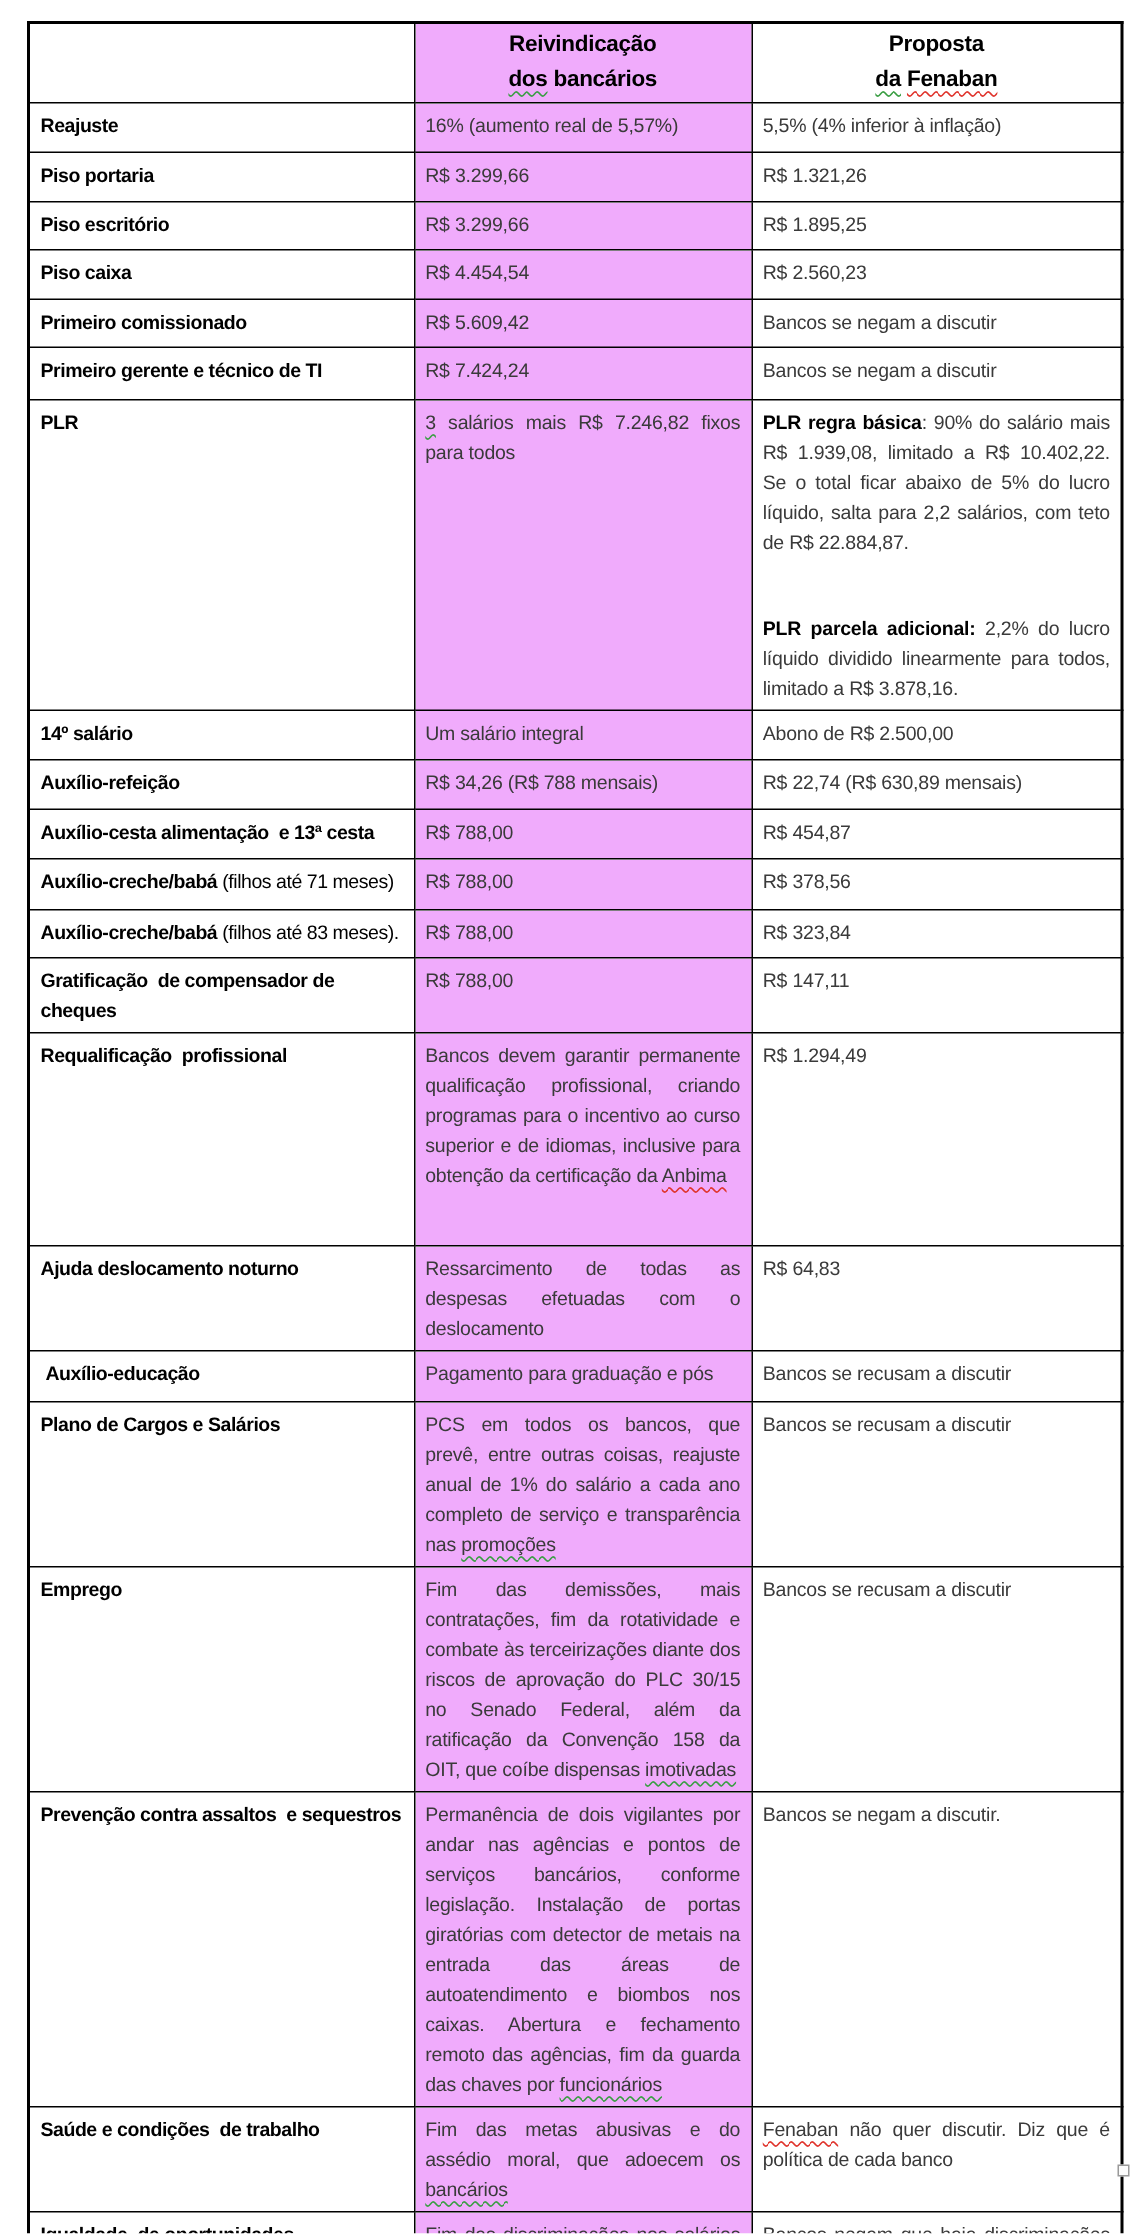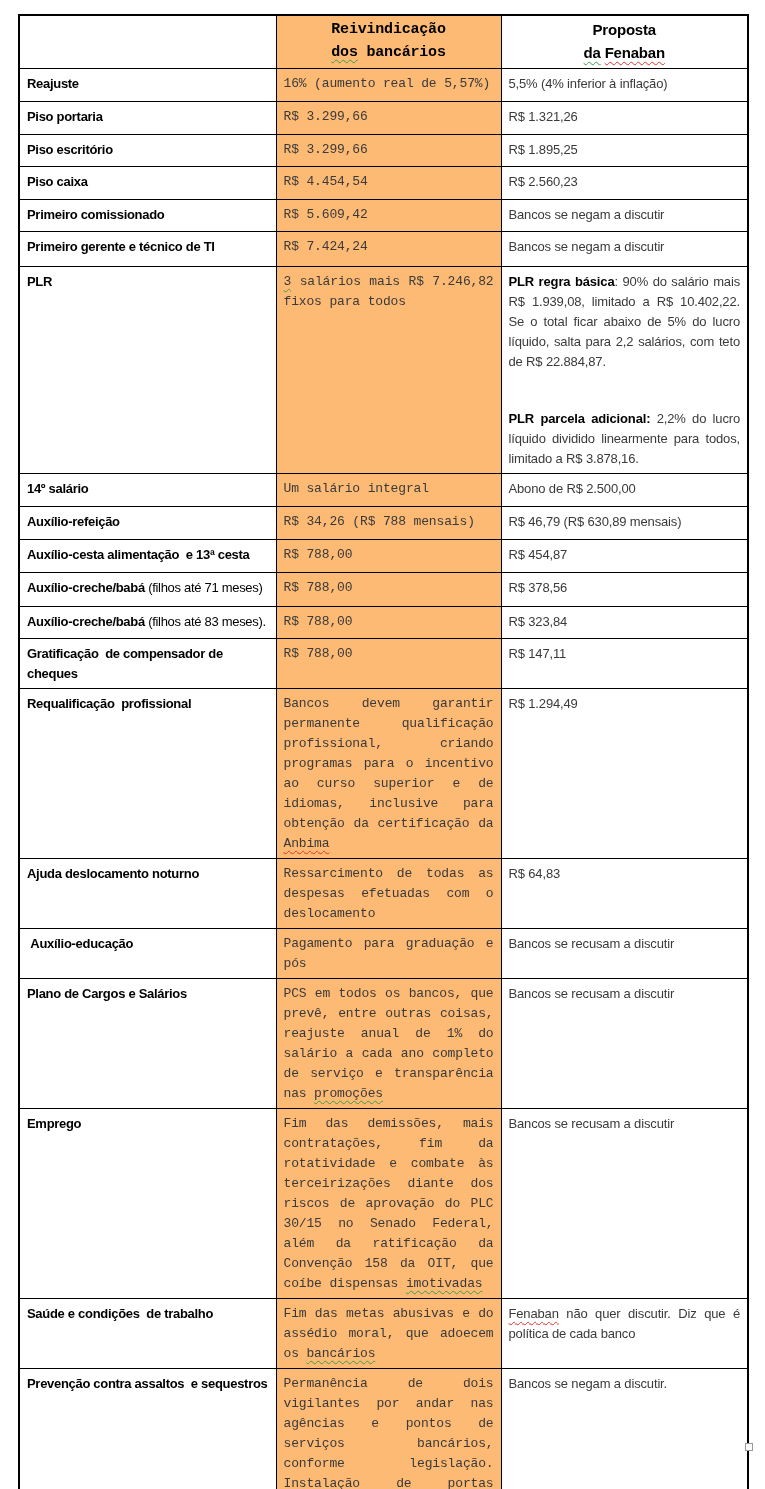--- a/index.html
+++ b/index.html
@@ -25,21 +25,21 @@
     padding:5px 7px 4px 7px;
     overflow:hidden;
   }
   thead tr{height:43px;}
   th{
     font-size:15px;font-weight:bold;color:#000;
     text-align:center;padding-top:2px;letter-spacing:-0.2px;
   }
   .hline{line-height:23px;}
 
-  .peach{background:#fdba74;font-family:Liberation Mono, monospace;}
+  .peach{background:#f0abfc;}
 
   td{
     font-size:13px;line-height:20px;letter-spacing:-0.15px;
   }
   td.label-cell{
     font-weight:normal;color:#000;text-align:left;
     letter-spacing:-0.3px;white-space:pre-wrap;
   }
   td.claim-cell,td.prop-cell{text-align:justify;}
   .para{margin:0;}
@@ -160,21 +160,21 @@
           <td class="prop-cell">
             <div class="para"><span class="">Abono de R$ 2.500,00</span></div>
           </td>
         </tr>
         <tr style="height: 33px;">
           <td class="label-cell"><span class="b ">Auxílio-refeição</span></td>
           <td class="claim-cell peach">
             <div class="para"><span class="">R$ 34,26 (R$ 788 mensais)</span></div>
           </td>
           <td class="prop-cell">
-            <div class="para"><span class="">R$ 46,79 (R$ 630,89 mensais)</span></div>
+            <div class="para"><span class="">R$ 22,74 (R$ 630,89 mensais)</span></div>
           </td>
         </tr>
         <tr style="height: 33px;">
           <td class="label-cell"><span class="b ">Auxílio-cesta alimentação  e 13ª cesta</span></td>
           <td class="claim-cell peach">
             <div class="para"><span class="">R$ 788,00</span></div>
           </td>
           <td class="prop-cell">
             <div class="para"><span class="">R$ 454,87</span></div>
           </td>
@@ -244,38 +244,38 @@
         </tr>
         <tr style="height: 145px;">
           <td class="label-cell"><span class="b ">Emprego</span></td>
           <td class="claim-cell peach">
             <div class="para"><span class="">Fim das demissões, mais contratações, fim da rotatividade e combate às terceirizações diante dos riscos de aprovação do PLC 30/15 no Senado Federal, além da ratificação da Convenção 158 da OIT, que coíbe dispensas </span><span class="sq-green">imotivadas</span></div>
           </td>
           <td class="prop-cell">
             <div class="para"><span class="">Bancos se recusam a discutir</span></div>
           </td>
         </tr>
+        <tr style="height: 184px;">
+          <td class="label-cell"><span class="b ">Prevenção contra assaltos  e sequestros</span></td>
+          <td class="claim-cell peach">
+            <div class="para"><span class="">Permanência de dois vigilantes por andar nas agências e pontos de serviços bancários, conforme legislação. Instalação de portas giratórias com detector de metais na entrada das áreas de autoatendimento e biombos nos caixas. Abertura e fechamento remoto das agências, fim da guarda das chaves por </span><span class="sq-green">funcionários</span></div>
+          </td>
+          <td class="prop-cell">
+            <div class="para"><span class="">Bancos se negam a discutir.</span></div>
+          </td>
+        </tr>
         <tr style="height: 51px;">
           <td class="label-cell"><span class="b ">Saúde e condições  de trabalho</span></td>
           <td class="claim-cell peach">
             <div class="para"><span class="">Fim das metas abusivas e do assédio moral, que adoecem os </span><span class="sq-green">bancários</span></div>
           </td>
           <td class="prop-cell">
             <div class="para"><span class="sq-red">Fenaban</span><span class=""> não quer discutir. Diz que é política de cada banco</span></div>
           </td>
         </tr>
-        <tr style="height: 184px;">
-          <td class="label-cell"><span class="b ">Prevenção contra assaltos  e sequestros</span></td>
-          <td class="claim-cell peach">
-            <div class="para"><span class="">Permanência de dois vigilantes por andar nas agências e pontos de serviços bancários, conforme legislação. Instalação de portas giratórias com detector de metais na entrada das áreas de autoatendimento e biombos nos caixas. Abertura e fechamento remoto das agências, fim da guarda das chaves por </span><span class="sq-green">funcionários</span></div>
-          </td>
-          <td class="prop-cell">
-            <div class="para"><span class="">Bancos se negam a discutir.</span></div>
-          </td>
-        </tr>
         <tr style="height: 86px;">
           <td class="label-cell"><span class="b ">Igualdade  de oportunidades</span></td>
           <td class="claim-cell peach">
             <div class="para"><span class="">Fim das discriminações nos salários e na ascensão profissional de mulheres, negros, gays, lésbicas, </span></div>
           </td>
           <td class="prop-cell">
             <div class="para"><span class="">Bancos negam que haja discriminações e alegam que as diferenças salariais referem-se apenas à questão de mérito</span></div>
           </td>
         </tr>
       </tbody>

